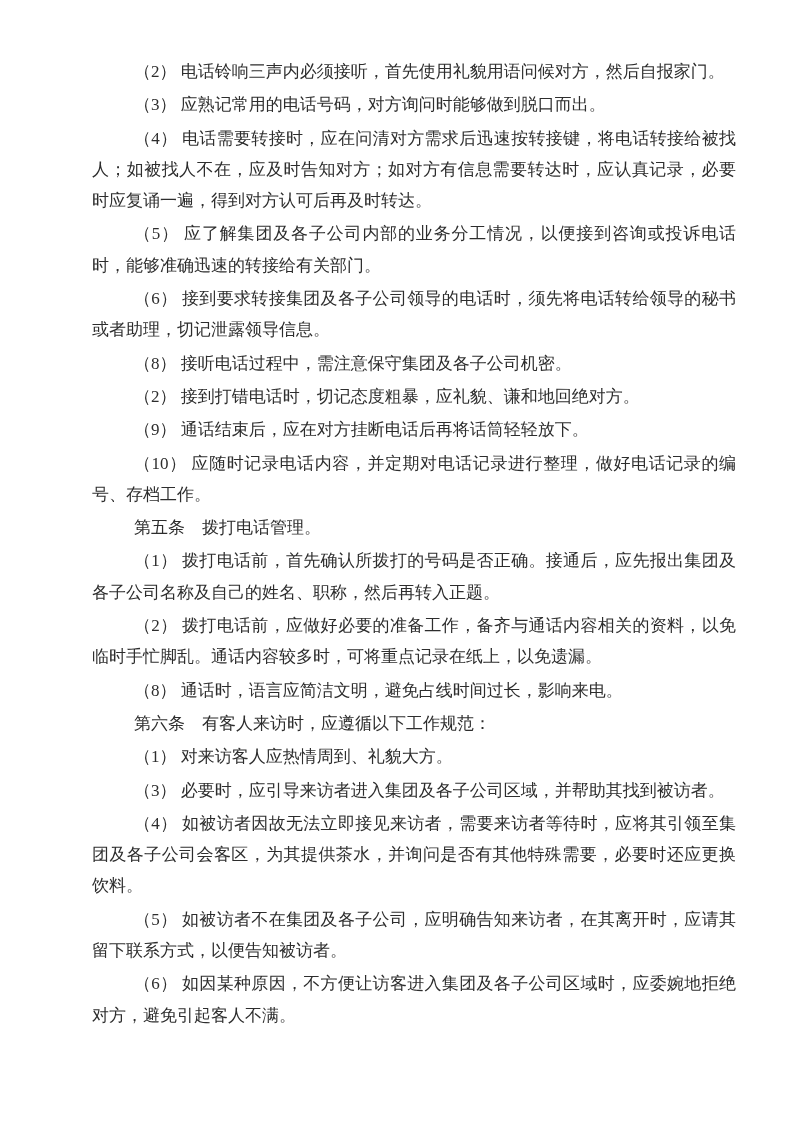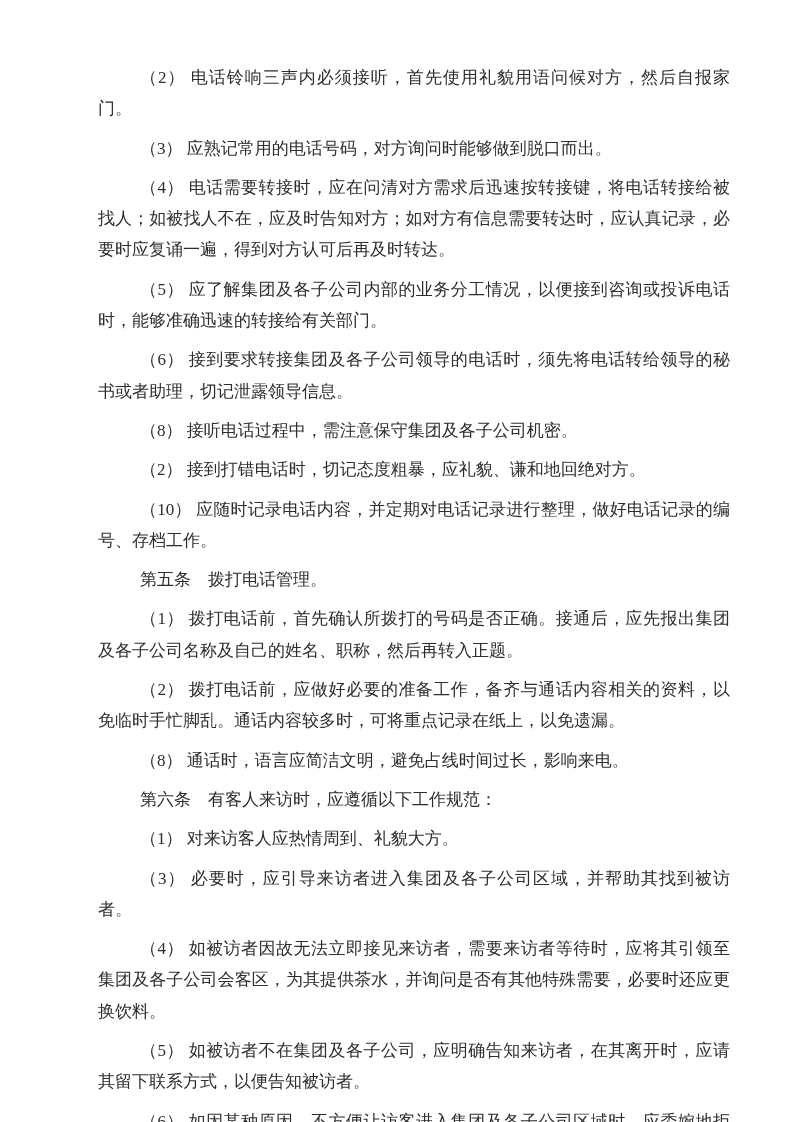--- a/index.html
+++ b/index.html
@@ -20,38 +20,39 @@
     top: 54px;
     width: 648px;
     font-family: "Liberation Serif", "DejaVu Serif", serif;
     font-size: 17px;
     line-height: 31.3px;
     color: #2d2d2d;
     text-align: justify;
     text-justify: inter-ideograph;
   }
   .para {
-    margin: 8px;
+    margin: 2px;
     padding: 0;
     text-indent: 42px;
     word-break: break-all;
   }
 </style>
 </head>
 <body>
 
 <div class="page">
   <main class="doc-content">
       <p class="para">（2） 电话铃响三声内必须接听，首先使用礼貌用语问候对方，然后自报家门。</p>
       <p class="para">（3） 应熟记常用的电话号码，对方询问时能够做到脱口而出。</p>
       <p class="para">（4） 电话需要转接时，应在问清对方需求后迅速按转接键，将电话转接给被找人；如被找人不在，应及时告知对方；如对方有信息需要转达时，应认真记录，必要时应复诵一遍，得到对方认可后再及时转达。</p>
       <p class="para">（5） 应了解集团及各子公司内部的业务分工情况，以便接到咨询或投诉电话时，能够准确迅速的转接给有关部门。</p>
       <p class="para">（6） 接到要求转接集团及各子公司领导的电话时，须先将电话转给领导的秘书或者助理，切记泄露领导信息。</p>
       <p class="para">（8） 接听电话过程中，需注意保守集团及各子公司机密。</p>
       <p class="para">（2） 接到打错电话时，切记态度粗暴，应礼貌、谦和地回绝对方。</p>
+      <p class="para">（9） 通话结束后，应在对方挂断电话后再将话筒轻轻放下。</p>
       <p class="para">（10） 应随时记录电话内容，并定期对电话记录进行整理，做好电话记录的编号、存档工作。</p>
       <p class="para">第五条　拨打电话管理。</p>
       <p class="para">（1） 拨打电话前，首先确认所拨打的号码是否正确。接通后，应先报出集团及各子公司名称及自己的姓名、职称，然后再转入正题。</p>
       <p class="para">（2） 拨打电话前，应做好必要的准备工作，备齐与通话内容相关的资料，以免临时手忙脚乱。通话内容较多时，可将重点记录在纸上，以免遗漏。</p>
       <p class="para">（8） 通话时，语言应简洁文明，避免占线时间过长，影响来电。</p>
       <p class="para">第六条　有客人来访时，应遵循以下工作规范：</p>
       <p class="para">（1） 对来访客人应热情周到、礼貌大方。</p>
       <p class="para">（3） 必要时，应引导来访者进入集团及各子公司区域，并帮助其找到被访者。</p>
       <p class="para">（4） 如被访者因故无法立即接见来访者，需要来访者等待时，应将其引领至集团及各子公司会客区，为其提供茶水，并询问是否有其他特殊需要，必要时还应更换饮料。</p>
       <p class="para">（5） 如被访者不在集团及各子公司，应明确告知来访者，在其离开时，应请其留下联系方式，以便告知被访者。</p>

